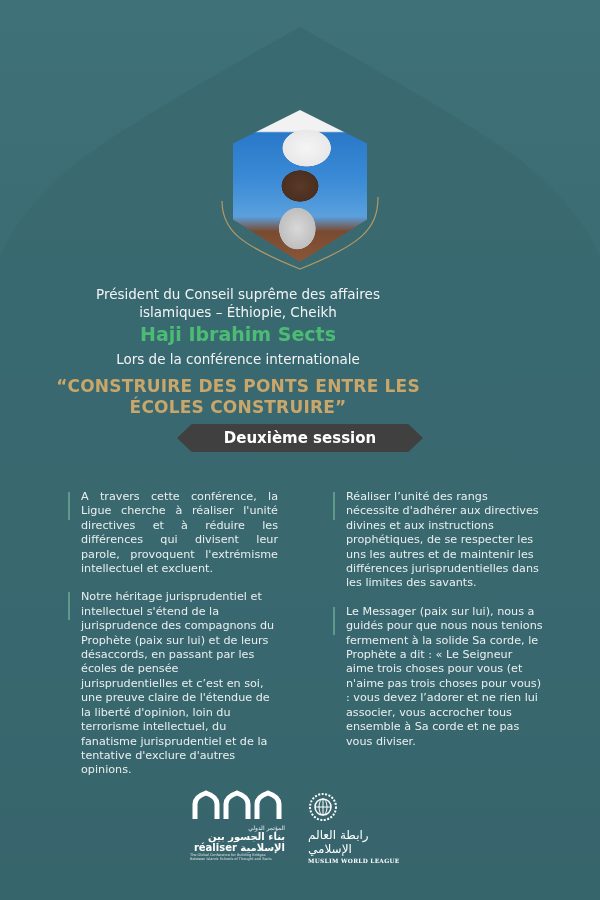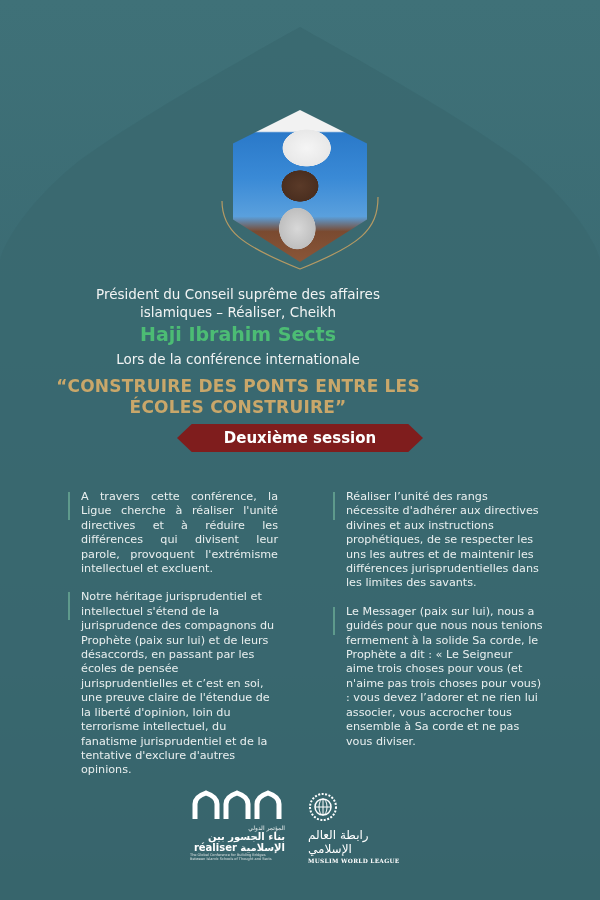--- a/index.html
+++ b/index.html
@@ -35,21 +35,21 @@
     top: 322px; font-size: 19px; font-weight: bold; color: #4cbc74; line-height: 24px;
   }
   .event-intro {
     top: 350px; font-size: 13.5px; color: #f2f4f4; line-height: 18px;
   }
   .event-title {
     top: 376px; font-size: 17px; font-weight: bold; color: #c9a76a; line-height: 21px; letter-spacing: 0.2px;
   }
   .session-badge {
     position: absolute; left: 177px; top: 424px; width: 246px; height: 28px;
-    background: #7f1d1d;
+    background: #404040;
     clip-path: polygon(6% 0%, 94% 0%, 100% 50%, 94% 100%, 6% 100%, 0% 50%);
     display: flex; align-items: center; justify-content: center;
   }
   .session-badge span { font-size: 15px; font-weight: bold; color: #ffffff; }
   .col {
     position: absolute; width: 220px; font-size: 11.2px; line-height: 14.4px; color: #e9efef;
   }
   .para { position: relative; padding-left: 23px; margin-bottom: 14px; }
   .para .bar {
     position: absolute; left: 10px; top: 2px; width: 2px; height: 28px; background: #5e9a8c;
@@ -75,21 +75,21 @@
 
 <div class="portrait-wrap">
   <div class="portrait"></div>
   <svg class="frame" viewBox="0 0 200 170">
     <path d="M22 96 C 22 125, 40 140, 100 164 C 160 140, 178 125, 178 92" fill="none" stroke="#b59a64" stroke-width="1.2"></path>
   </svg>
 </div>
 
 <div class="header-text subtitle">
   <div>Président du Conseil suprême des affaires</div>
-  <div>islamiques – Réaliser, Cheikh</div>
+  <div>islamiques – Éthiopie, Cheikh</div>
 </div>
 
 <div class="header-text speaker">Haji Ibrahim Sects</div>
 
 <div class="header-text event-intro">Lors de la conférence internationale</div>
 
 <div class="header-text event-title">
   <div>“CONSTRUIRE DES PONTS ENTRE LES</div>
   <div>ÉCOLES CONSTRUIRE”</div>
 </div>

